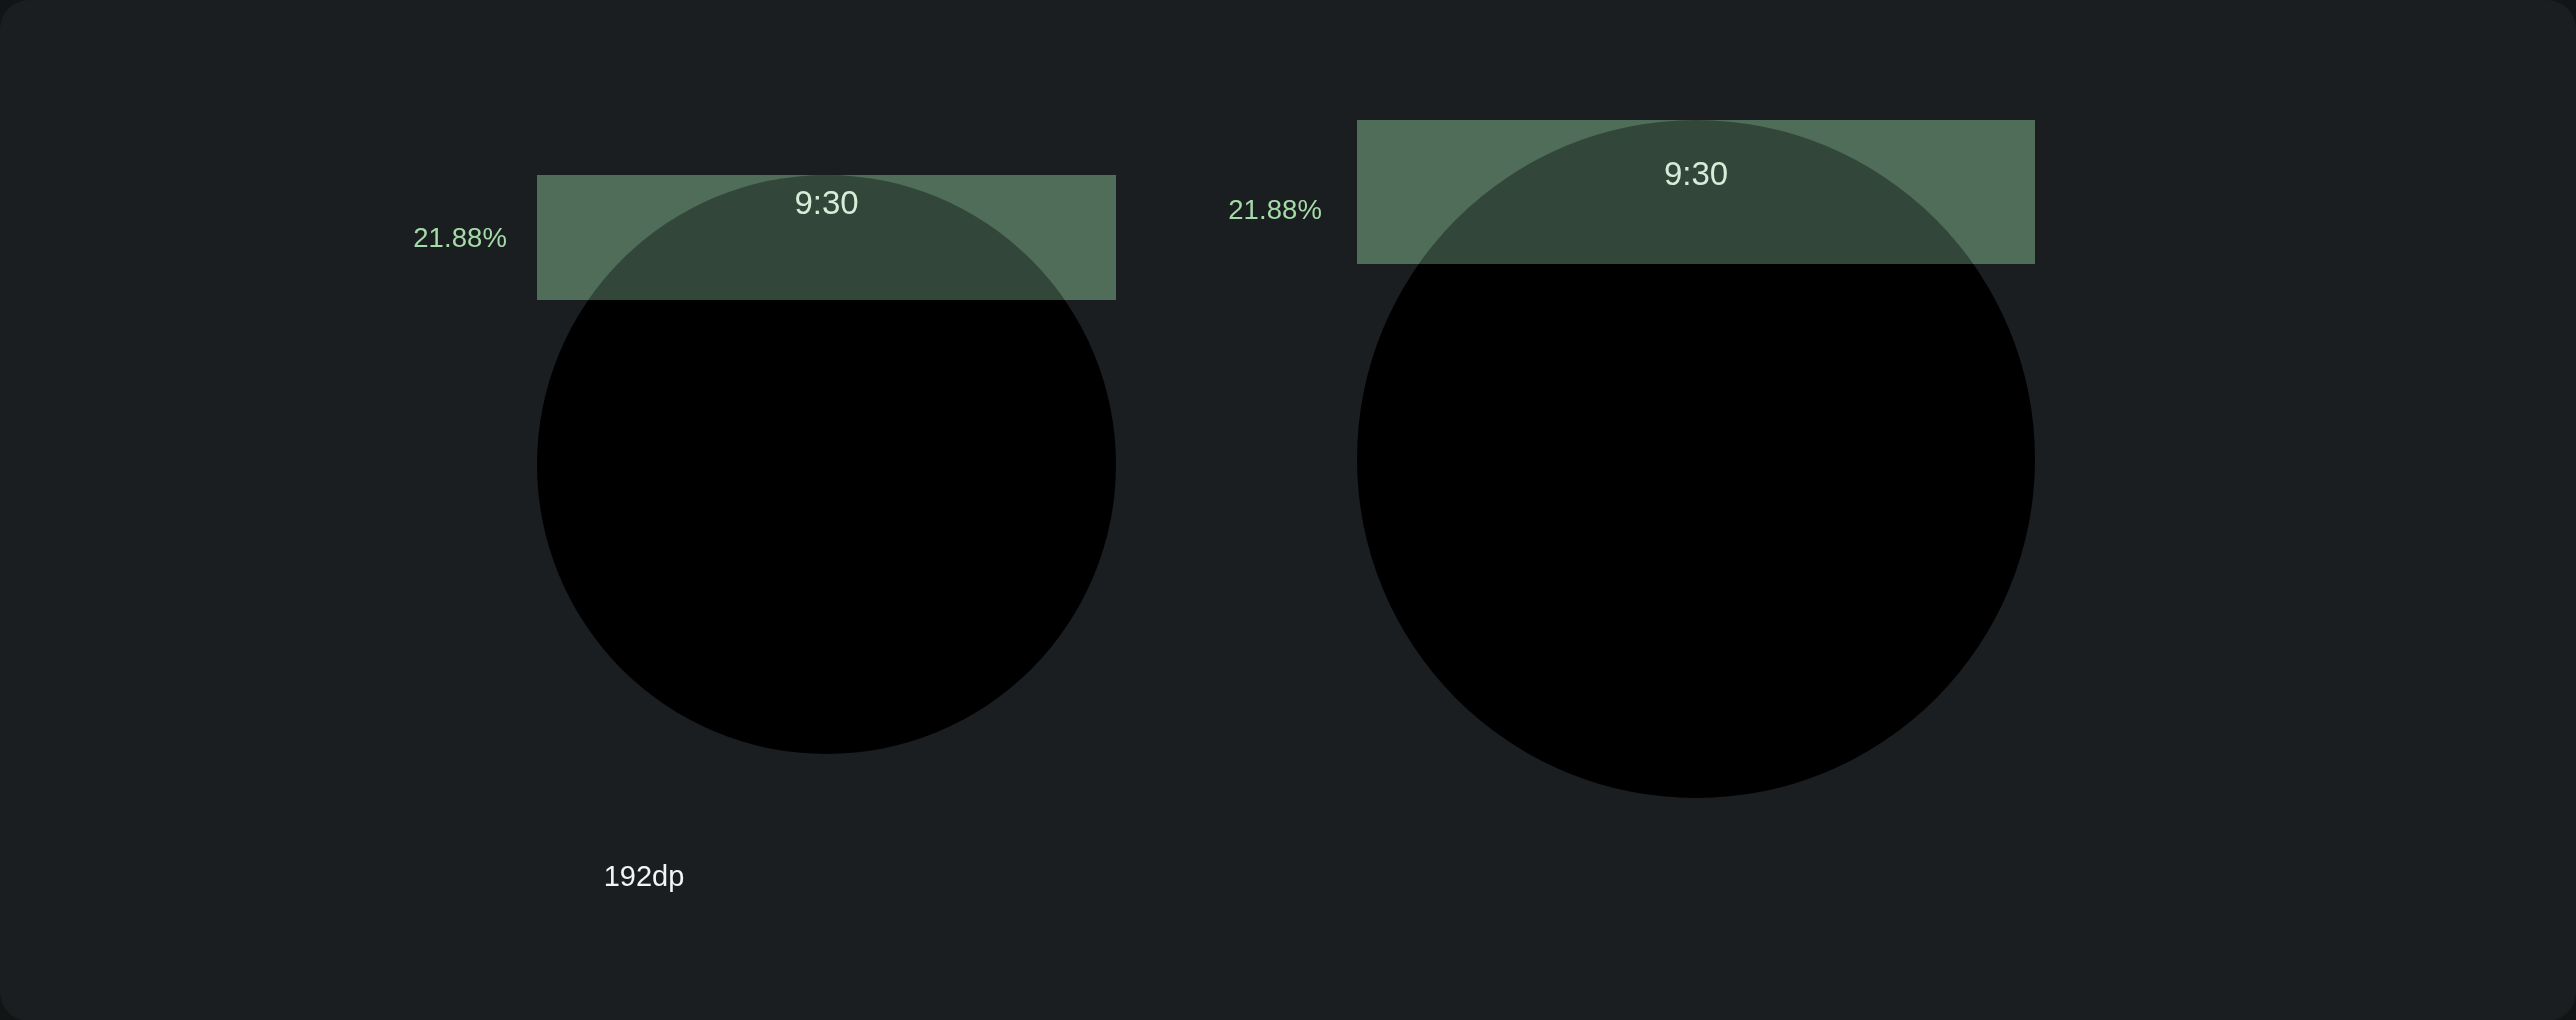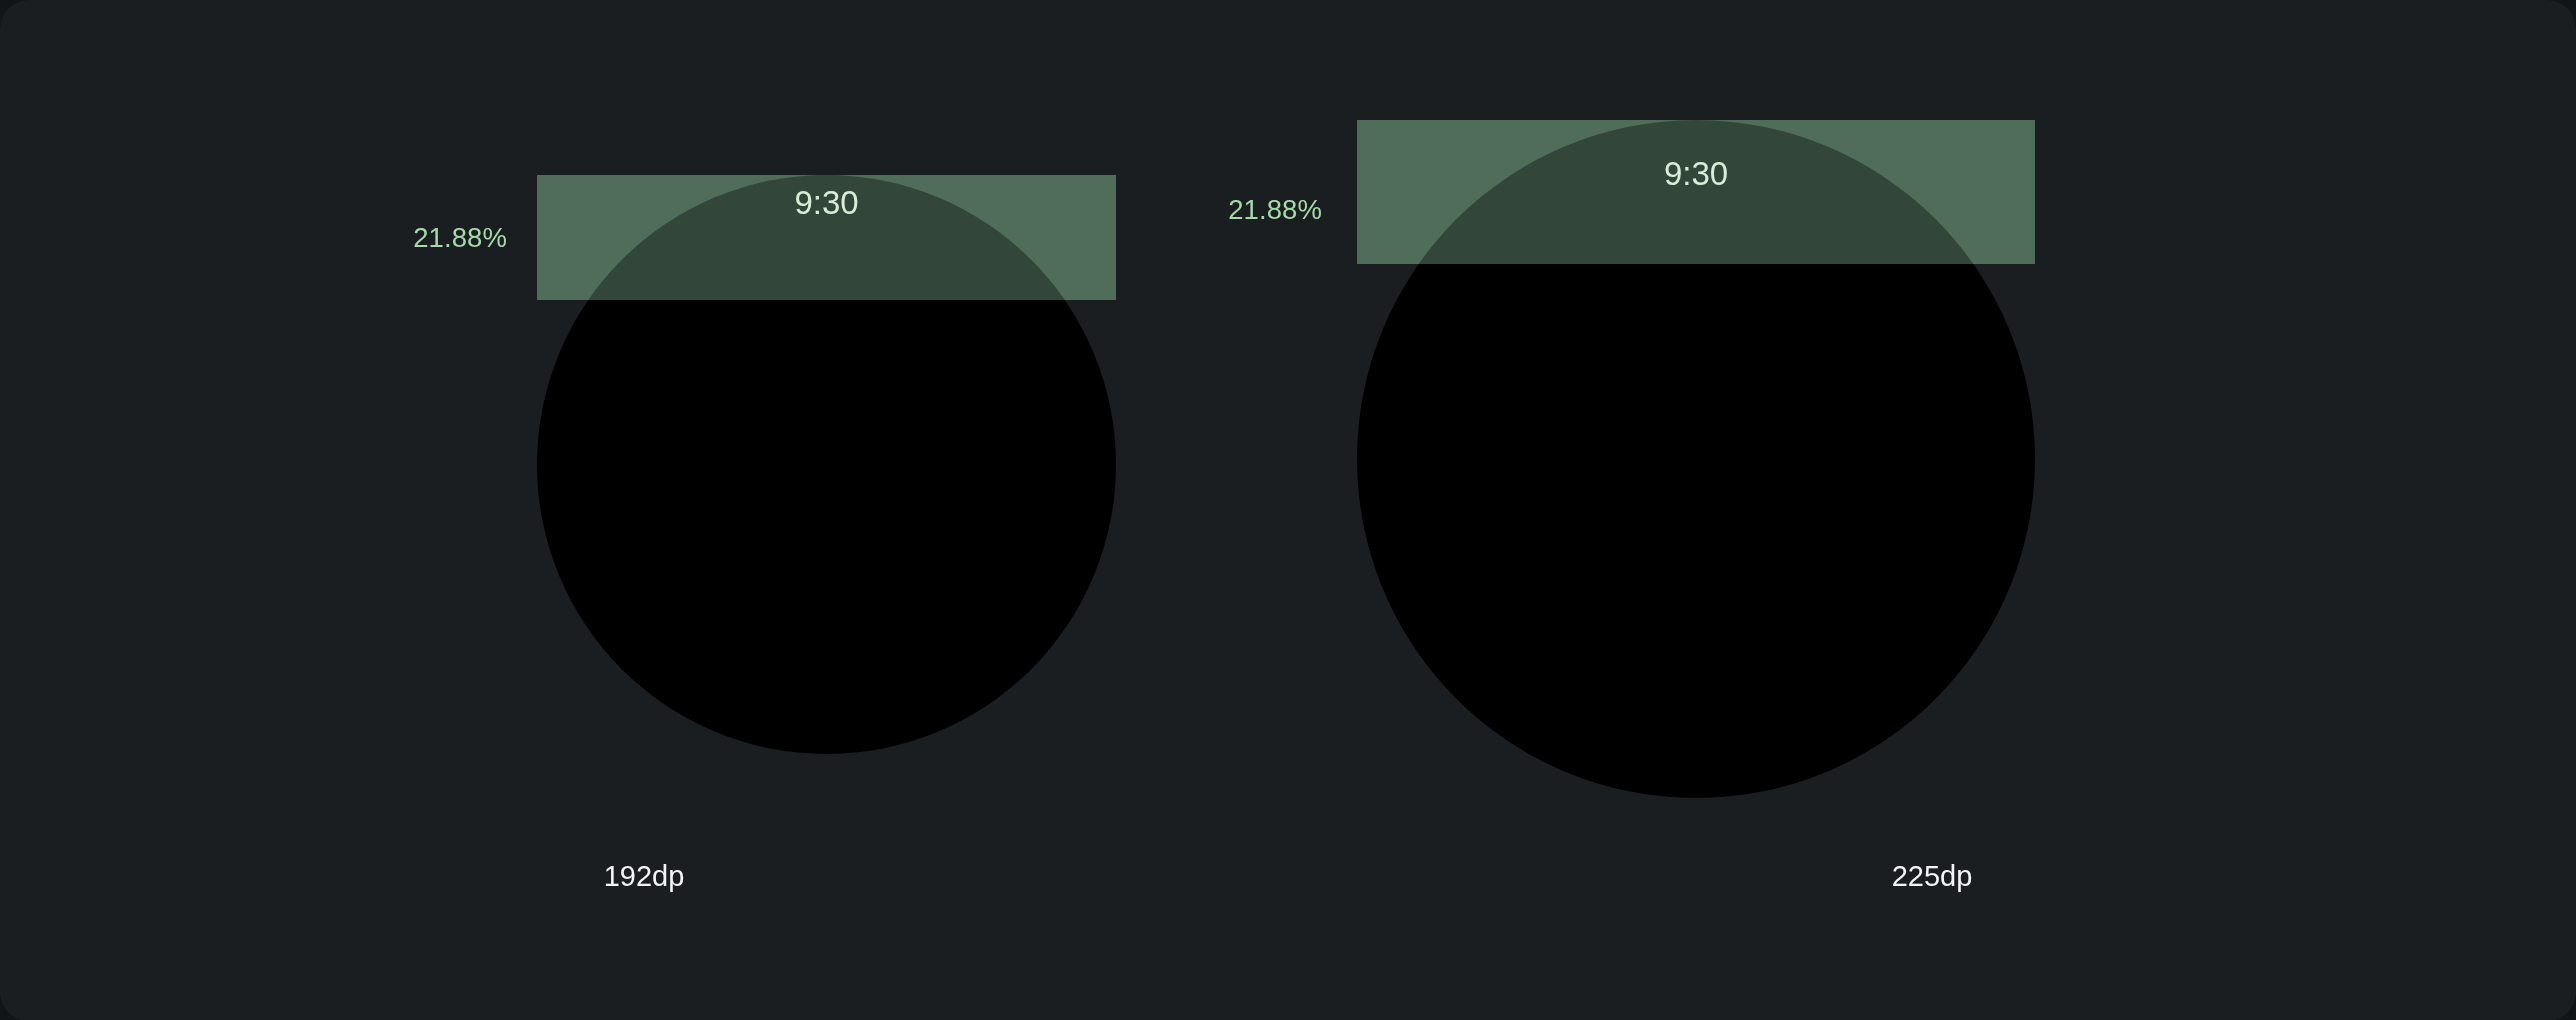--- a/index.html
+++ b/index.html
@@ -132,17 +132,16 @@
     <div class="watch">
       
     </div>
 
     <div class="status-band">
       <div class="band-circle"></div>
     </div>
 
     <div class="clock">9:30</div>
 
-    <div class="caption">225dp</div>
   </div>
 
 </div>
 
 
 </body></html>

